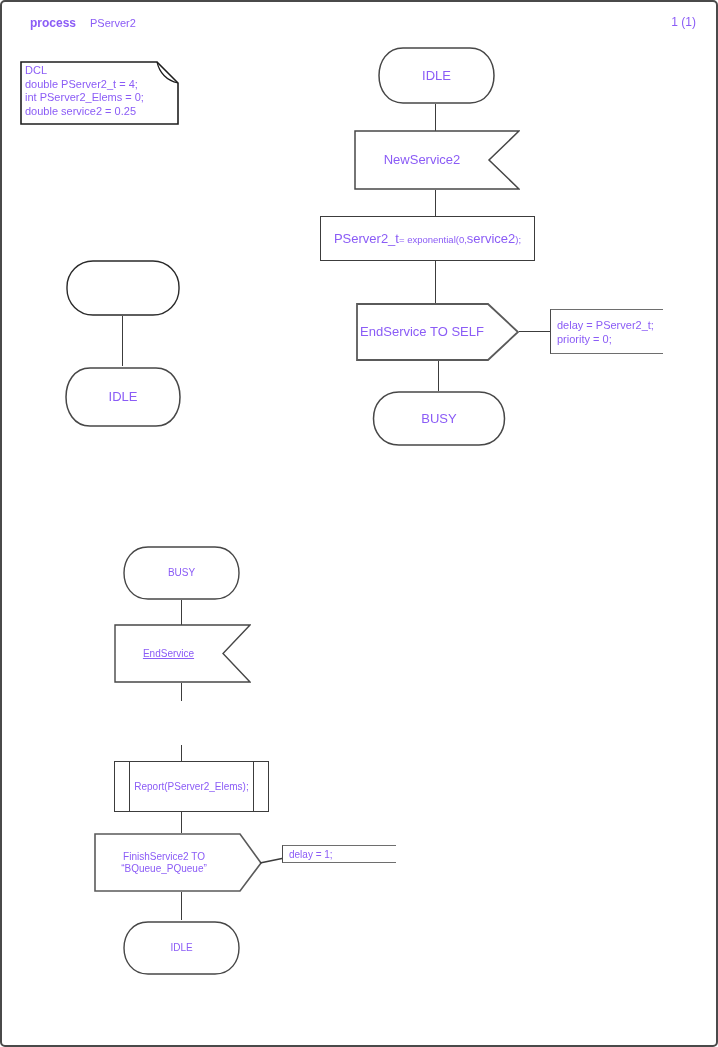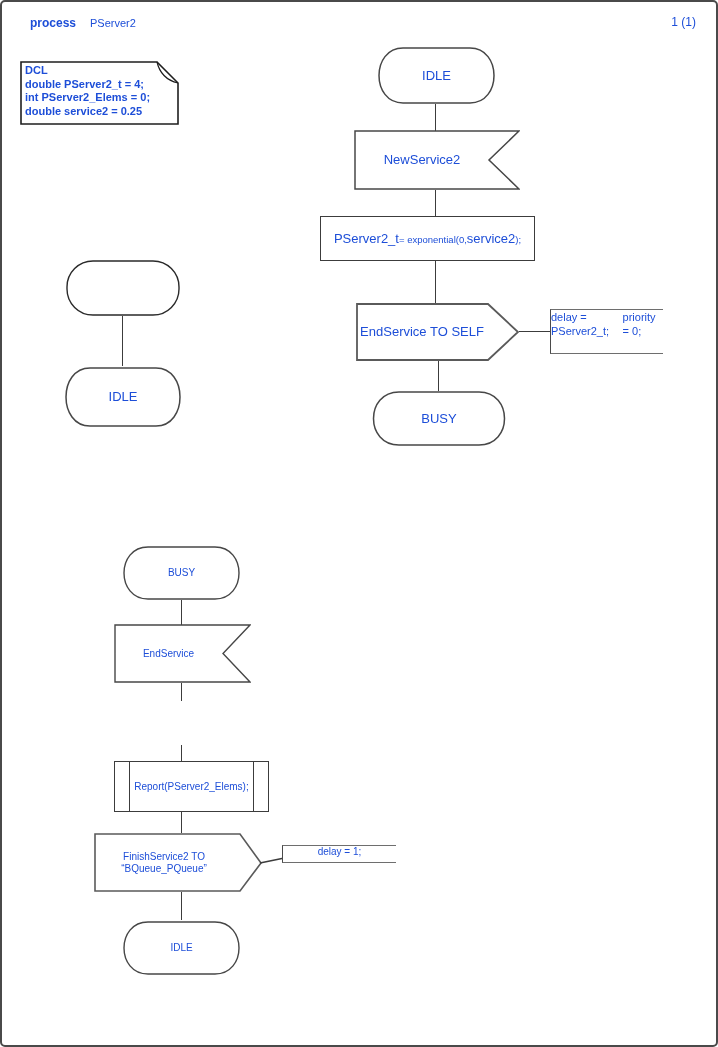--- a/index.html
+++ b/index.html
@@ -4,21 +4,21 @@
 <style>
   html,body{margin:0;padding:0;background:#fff;}
   #page{
     position:relative;
     width:714px;height:1043px;
     margin:0;
     border:2px solid #4a4a4a;
     border-radius:5px;
     background:#ffffff;
     font-family:"Liberation Sans", sans-serif;
-    color:#1d4ed8;
+    color:#8b5cf6;
     overflow:hidden;
   }
   .abs{position:absolute;}
   .hdr-kw{font-weight:bold;font-size:12px;}
   .hdr-name{font-size:11px;}
   .hdr-page{font-size:12px;}
   .shape{position:absolute;display:flex;align-items:center;justify-content:center;}
   .shape svg{position:absolute;left:0;top:0;}
   .lbl{position:relative;z-index:2;text-align:center;line-height:1.2;}
   .f13{font-size:13px;}
@@ -28,28 +28,28 @@
   .hline{position:absolute;height:1.4px;background:#3c3c3c;}
   .taskbox{
     position:absolute;border:1.4px solid #3c3c3c;background:#fff;
     display:flex;align-items:center;justify-content:center;
   }
   .comment{
     position:absolute;background:#fff;
     border-left:1.4px solid #4a4a4a;
     border-top:1.8px solid #6e6e6e;
     border-bottom:1.8px solid #6e6e6e;
-    display:flex;flex-direction:row;justify-content:center;
-    box-sizing:border-box;
+    display:flex;flex-direction:column;justify-content:center;
+    padding-left:6px;box-sizing:border-box;
   }
   .pbar{position:absolute;top:0;bottom:0;width:1.3px;background:#3c3c3c;}
   .tseg-lg{font-size:13px;}
   .tseg-sm{font-size:9.5px;}
   .baseline-row{display:flex;align-items:baseline;justify-content:center;white-space:nowrap;}
-  .dcl-text{position:absolute;font-size:11px;line-height:13.5px;z-index:2;font-weight:bold;}
+  .dcl-text{position:absolute;font-size:11px;line-height:13.5px;z-index:2;}
 </style>
 </head>
 <body>
 
 <div id="page">
 
   <span class="abs hdr-kw" style="left:28px;top:14px;">process</span>
   <span class="abs hdr-name" style="left:88px;top:15px;">PServer2</span>
   <span class="abs hdr-page" style="right:20px;top:13px;">1 (1)</span>
 
@@ -135,21 +135,21 @@
 
   <div class="shape" style="left:114px;top:543px;width:131px;height:56px;">
     <svg width="131" height="56" viewBox="0 0 131 56">
       <path d="M32 2 H99 C131 2 131 54 99 54 H32 C0 54 0 2 32 2 Z" fill="#ffffff" stroke="#474747" stroke-width="1.4"></path>
     </svg>
     <div class="lbl f10">BUSY</div>
   </div>
 
   <div class="vline" style="left:179px;top:598px;height:25px;"></div>
 
-  <div class="shape" style="left:112px;top:622px;width:137px;height:59px;padding-right:28px;box-sizing:border-box;">
+  <div class="shape" style="left:112px;top:622px;width:137px;height:59px;padding-right:28px;box-sizing:border-box;text-decoration:underline;">
     <svg width="137" height="59" viewBox="0 0 137 59">
       <path d="M1 1 H136 L109 29.5 L136 58 H1 Z" fill="#ffffff" stroke="#474747" stroke-width="1.4"></path>
     </svg>
     <div class="lbl f10">EndService</div>
   </div>
 
   <div class="vline" style="left:179px;top:681px;height:18px;"></div>
 
 
   <div class="vline" style="left:179px;top:743px;height:16px;"></div>

